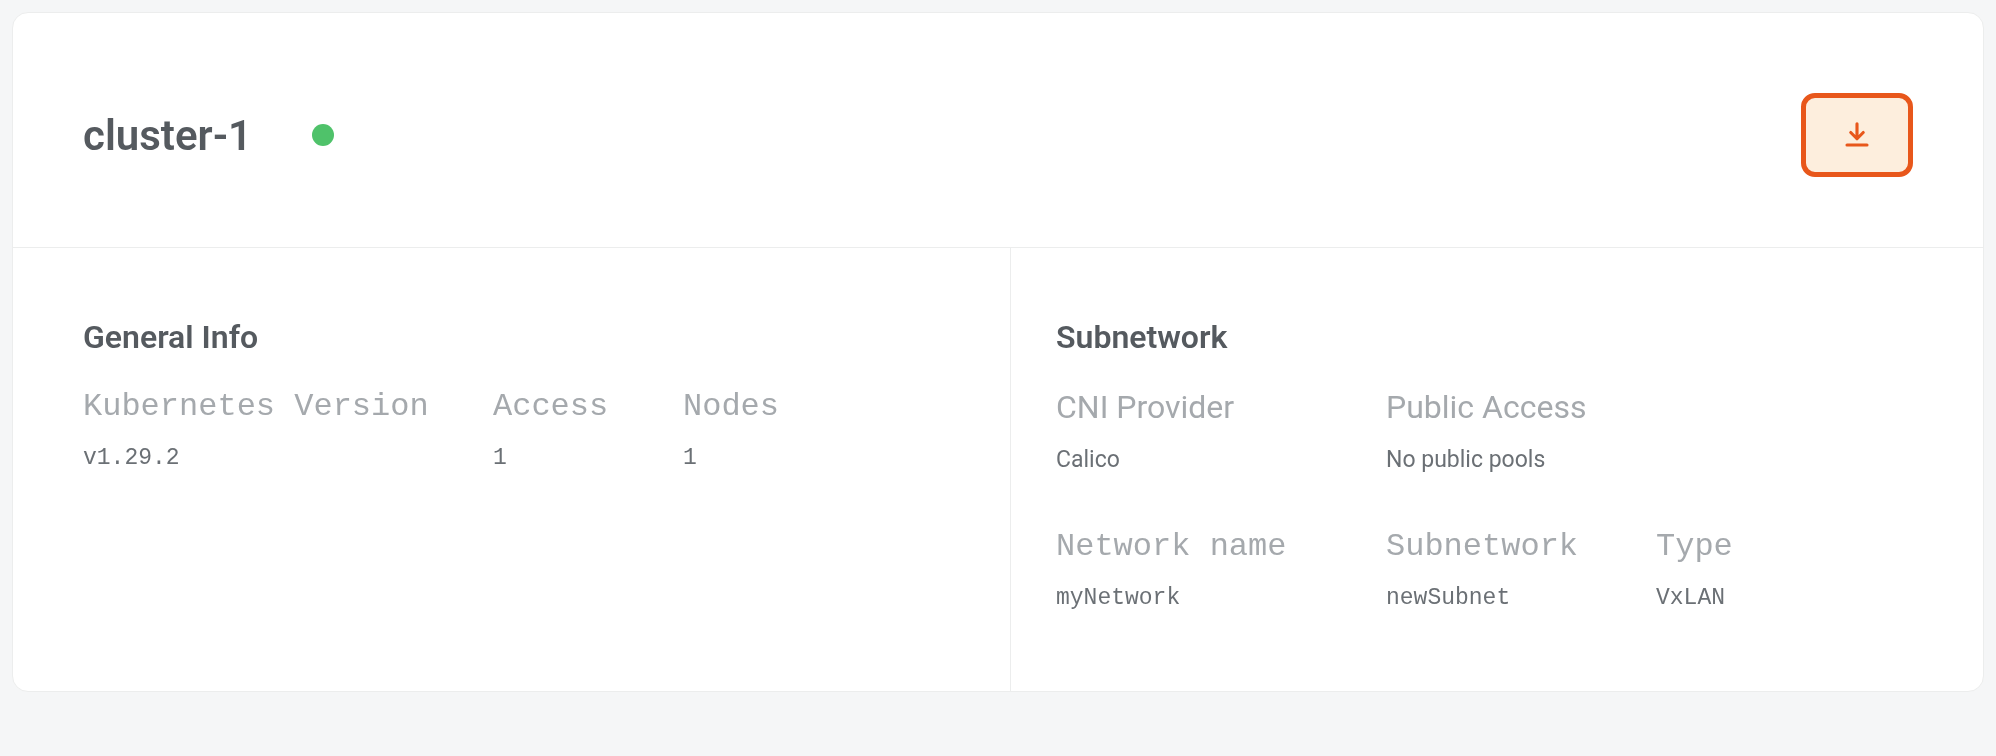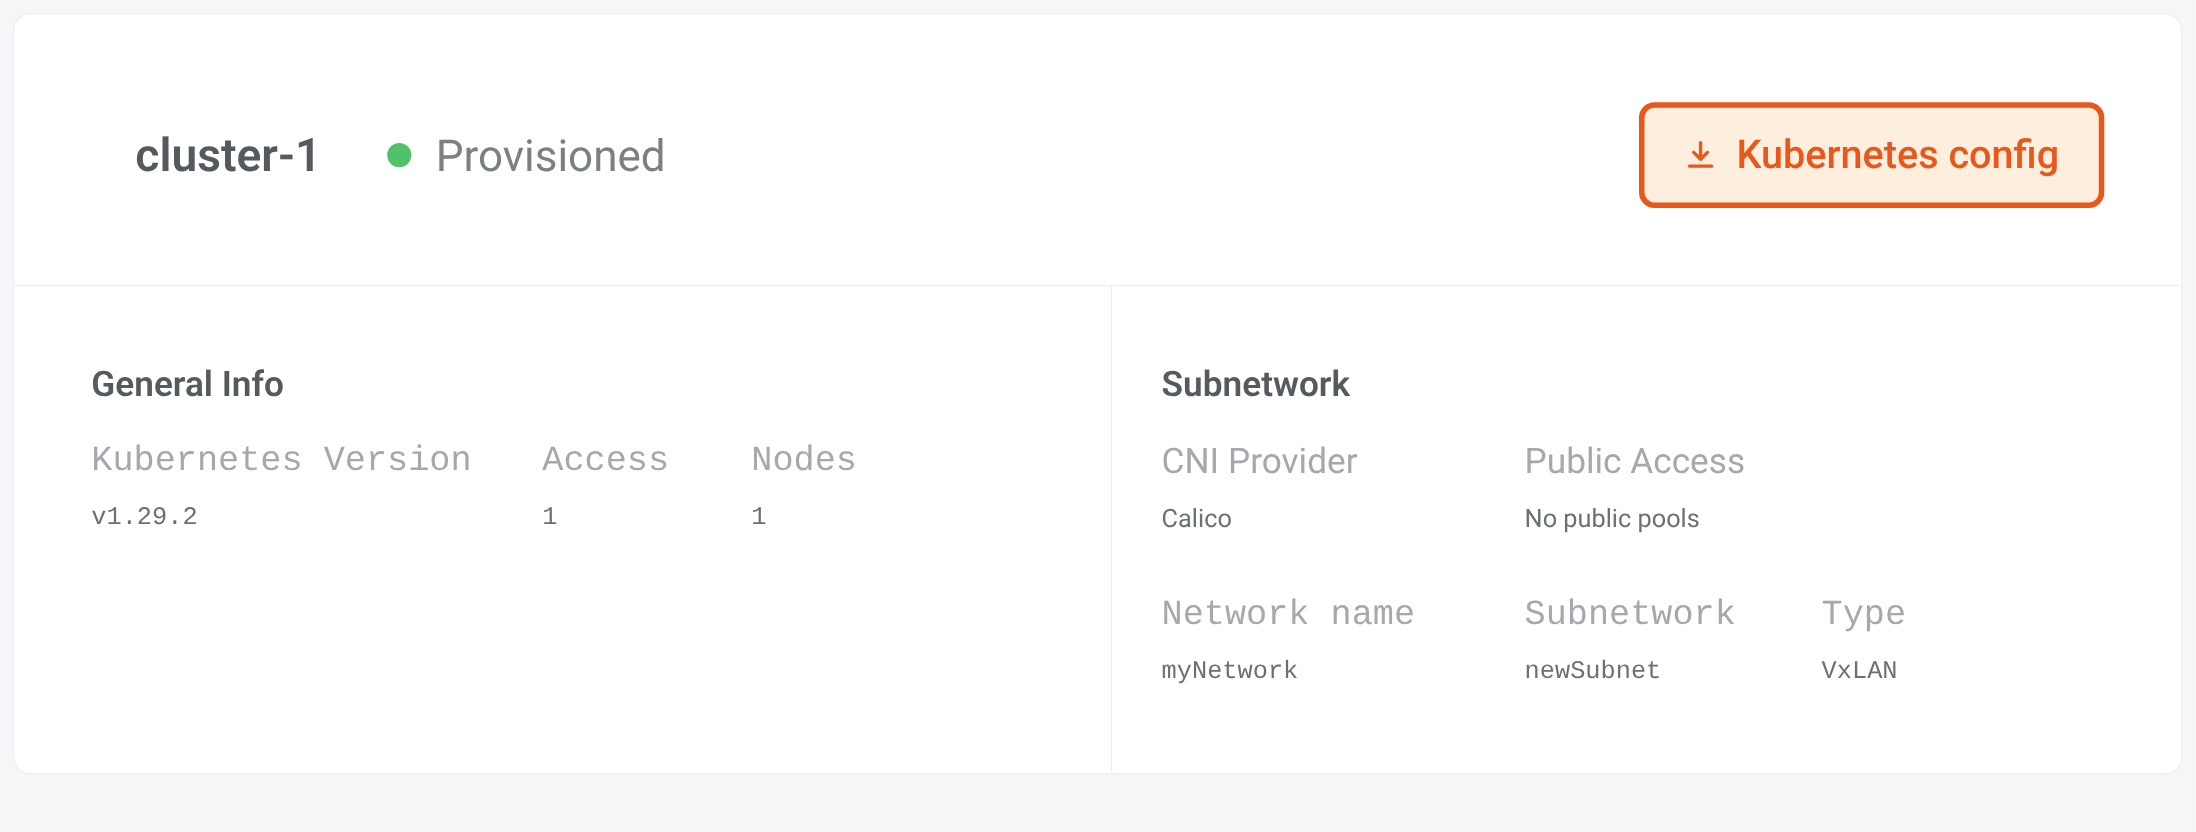--- a/index.html
+++ b/index.html
@@ -29,21 +29,20 @@
     }
     .header-left {
       display: flex;
       align-items: center;
       gap: 60px;
     }
     .cluster-name {
       font-size: 42px;
       font-weight: 600;
       color: #555a5f;
-      margin-left: 40px;
     }
     .status {
       display: flex;
       align-items: center;
       gap: 22px;
     }
     .status-dot {
       width: 22px;
       height: 22px;
       border-radius: 50%;
@@ -124,28 +123,26 @@
   </style>
 </head>
 <body>
 
 <div class="card">
   <div class="header">
     <div class="header-left">
       <div class="cluster-name">cluster-1</div>
       <div class="status">
         <span class="status-dot"></span>
-        <span class="status-text">Provisioned</span>
       </div>
     </div>
     <button class="config-button">
       <svg class="download-icon" viewBox="0 0 24 24">
         <path d="M12 3 L12 15 M7 10 L12 15 L17 10 M4 20 L20 20" stroke-linecap="round" stroke-linejoin="round"></path>
       </svg>
-      <span>Kubernetes config</span>
     </button>
   </div>
 
   <div class="body">
     <div class="panel panel-left">
       <div class="section-title">General Info</div>
       <div class="fields-row">
         <div class="field field-wide">
           <div class="field-label">Kubernetes Version</div>
           <div class="field-value">v1.29.2</div>

